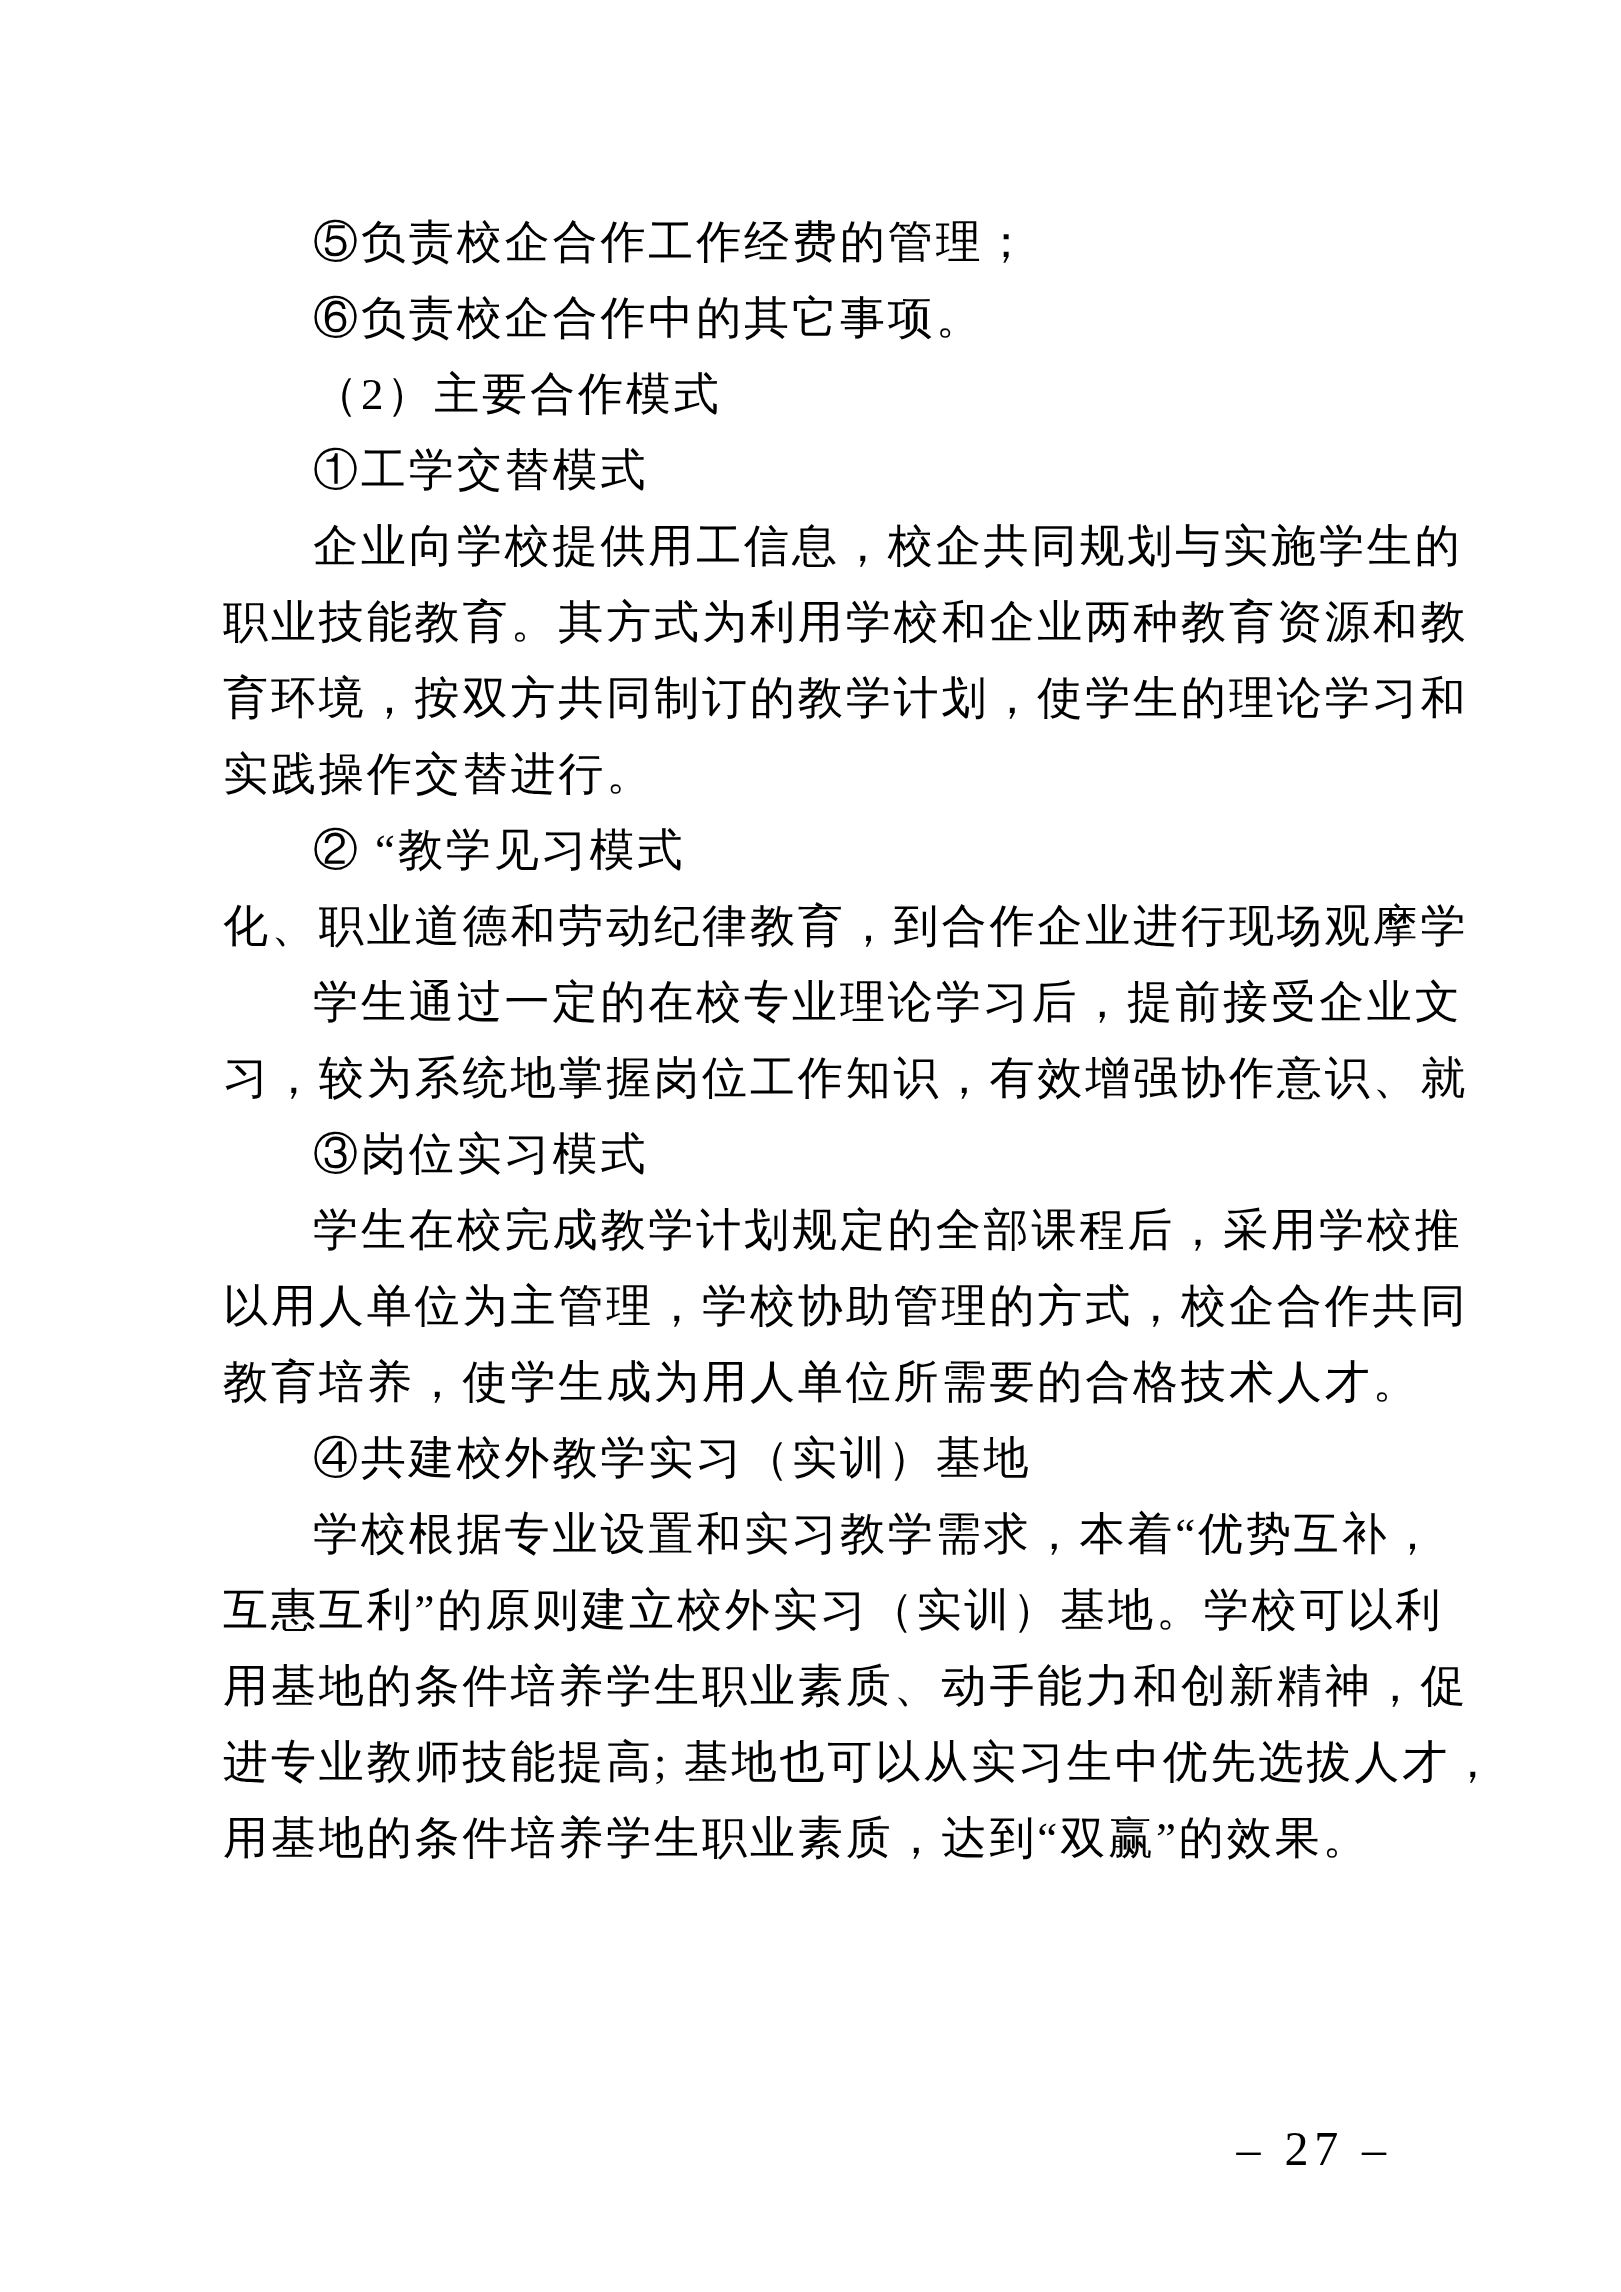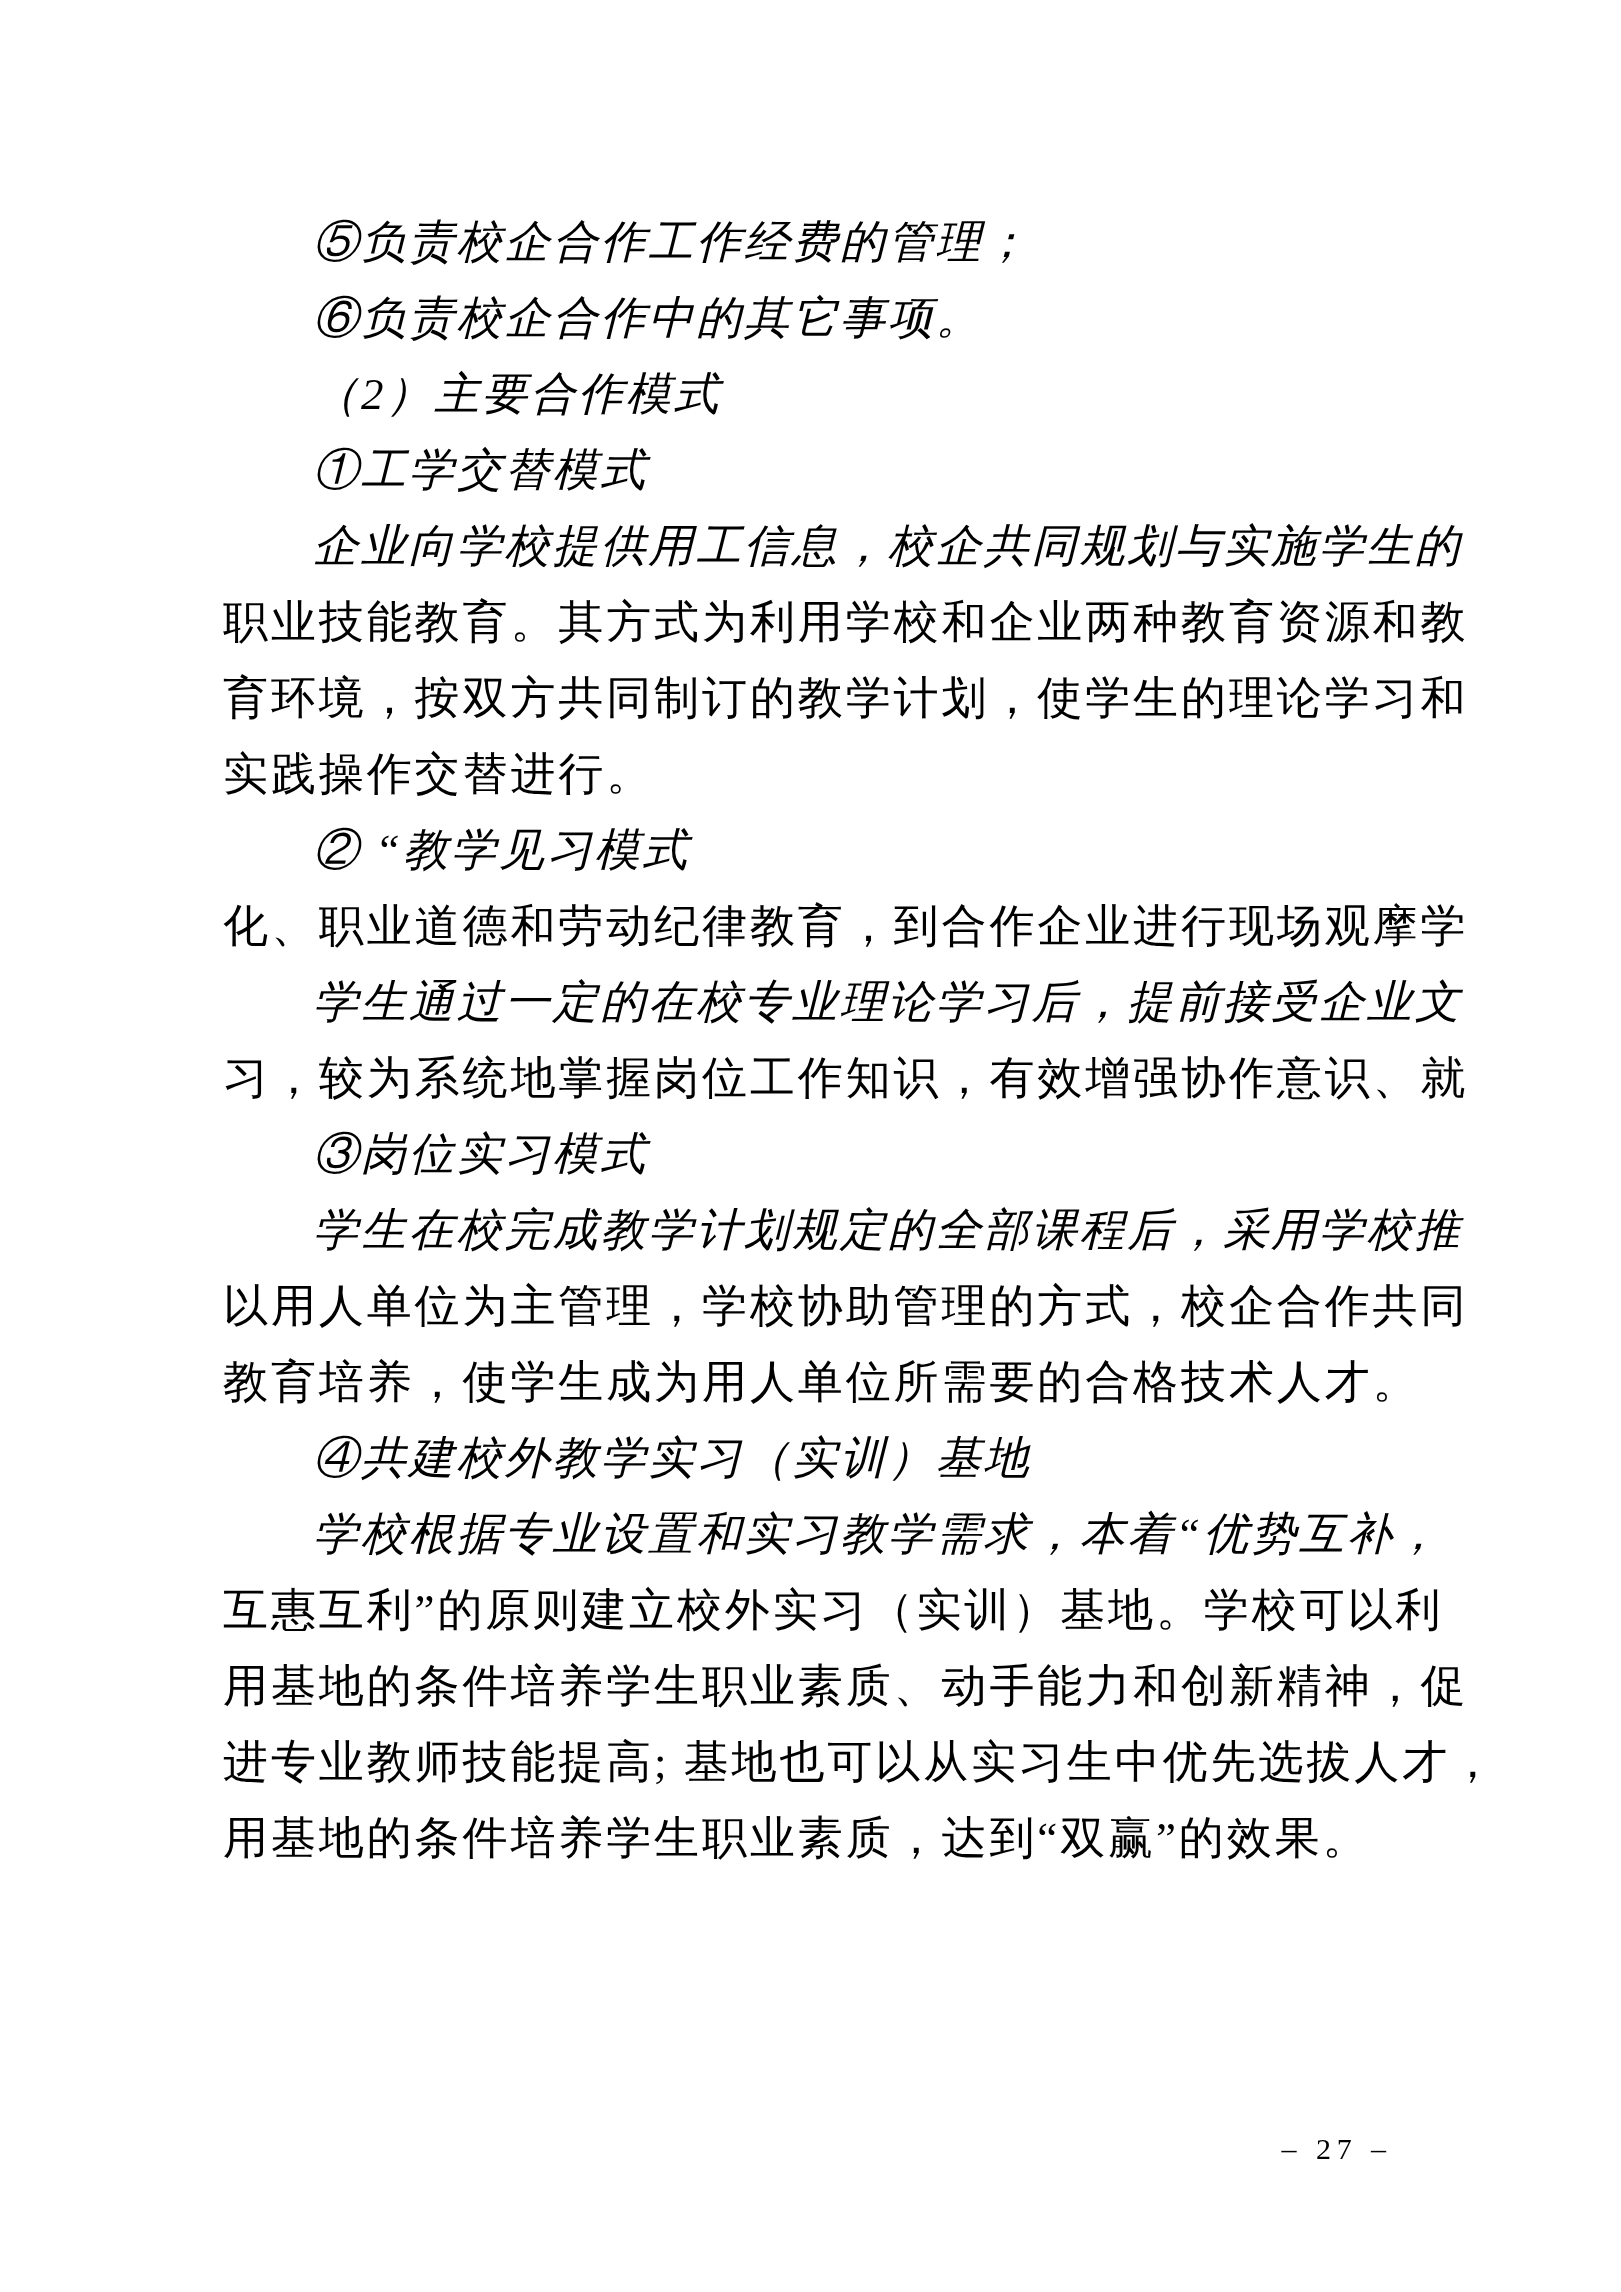--- a/index.html
+++ b/index.html
@@ -25,27 +25,26 @@
   .line {
     height: 76px;
     line-height: 76px;
     font-size: 45px;
     letter-spacing: 2.9px;
     white-space: nowrap;
     font-weight: 400;
   }
   .line.indent {
     padding-left: 90px;
-    font-style: italic;
   }
   .page-number {
     position: absolute;
     top: 2125px;
     right: 229px;
-    font-size: 30px;
+    font-size: 48px;
     letter-spacing: 5.9px;
     line-height: 47px;
   }
 </style>
 </head>
 <body>
 
 <div class="page">
   <div class="doc-body" id="doc-body">
       <div class="line indent">⑤负责校企合作工作经费的管理；</div>

